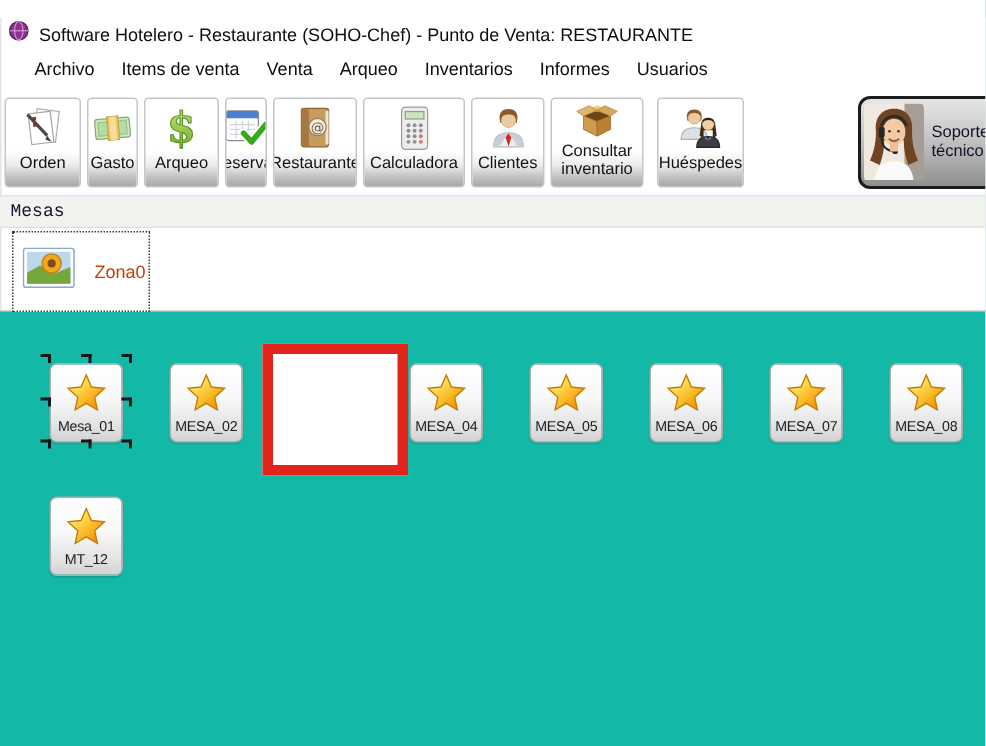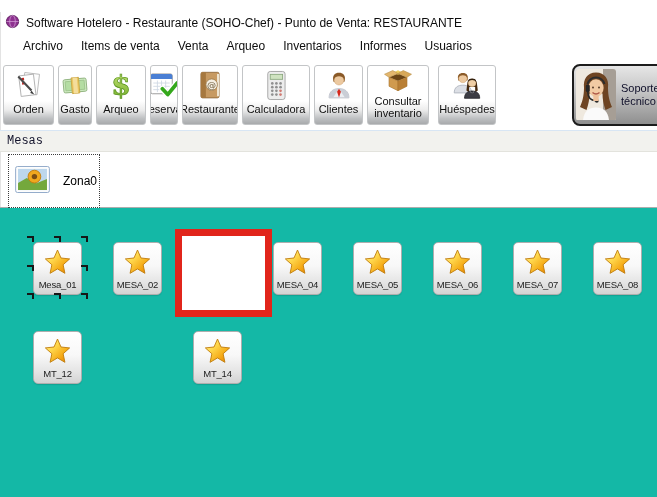--- a/index.html
+++ b/index.html
@@ -31,21 +31,21 @@
 
   
   .mesas-bar{position:absolute;top:118px;left:0;right:0;height:22px;background:#f2f2ee;border-top:1px solid #d8e6f4;border-bottom:1px solid #e3e3dd;
     box-sizing:border-box;display:flex;align-items:center;padding-left:7px;}
   .mesas-bar .lbl{font-size:12px;color:#14142c;font-family:Liberation Mono, monospace;}
 
   
   .tab-baseline{position:absolute;top:195px;left:0;right:0;height:1px;background:#adadad;}
   .zone-tab{position:absolute;left:8px;top:142px;width:92px;height:54px;background:#fff;border:1px dotted #3c3c3c;box-sizing:border-box;
     display:flex;align-items:center;padding-left:6px;z-index:2;}
-  .zone-tab .tab-label{font-size:12px;color:#000000;margin-left:13px;}
+  .zone-tab .tab-label{font-size:12px;color:#c2410c;margin-left:13px;}
 
   
   .canvas{position:absolute;top:196px;left:0;right:0;bottom:0;background:#14b8a6;}
   .mesa-btn{position:absolute;width:49px;height:53px;border:1px solid #aeaeae;border-radius:5px;box-sizing:border-box;
     background:linear-gradient(180deg,#ffffff 0%,#f8f8f8 45%,#e4e4e4 78%,#d3d3d3 100%);
     box-shadow:0 1px 1px rgba(0,0,0,0.12);
     display:flex;flex-direction:column;align-items:center;justify-content:flex-end;}
   .mesa-btn .star-wrap{flex:1;display:flex;align-items:center;justify-content:center;padding-top:1px;}
   .mesa-label{font-size:9.5px;color:#1c1c1c;letter-spacing:-0.2px;margin-bottom:4px;white-space:nowrap;}
 
@@ -362,23 +362,15 @@
     <div class="mesa-btn" style="left:33px;top:123px">
       <span class="star-wrap">
         <svg viewBox="0 0 24 24" width="29" height="27">
             <path d="M12 1.8 L15.1 8.9 L22.8 9.7 L17 14.9 L18.6 22.5 L12 18.6 L5.4 22.5 L7 14.9 L1.2 9.7 L8.9 8.9 Z" fill="url(#goldGrad)" stroke="#c07c0a" stroke-width="0.8"></path>
           </svg>
       </span>
       <span class="mesa-label">MT_12</span>
     </div>
 
 
-    <div class="mesa-btn" style="left:193px;top:123px">
-      <span class="star-wrap">
-        <svg viewBox="0 0 24 24" width="29" height="27">
-            <path d="M12 1.8 L15.1 8.9 L22.8 9.7 L17 14.9 L18.6 22.5 L12 18.6 L5.4 22.5 L7 14.9 L1.2 9.7 L8.9 8.9 Z" fill="url(#goldGrad)" stroke="#c07c0a" stroke-width="0.8"></path>
-          </svg>
-      </span>
-      <span class="mesa-label">MT_14</span>
-    </div>
 
   </div>
 </div>
 
 </body></html>

